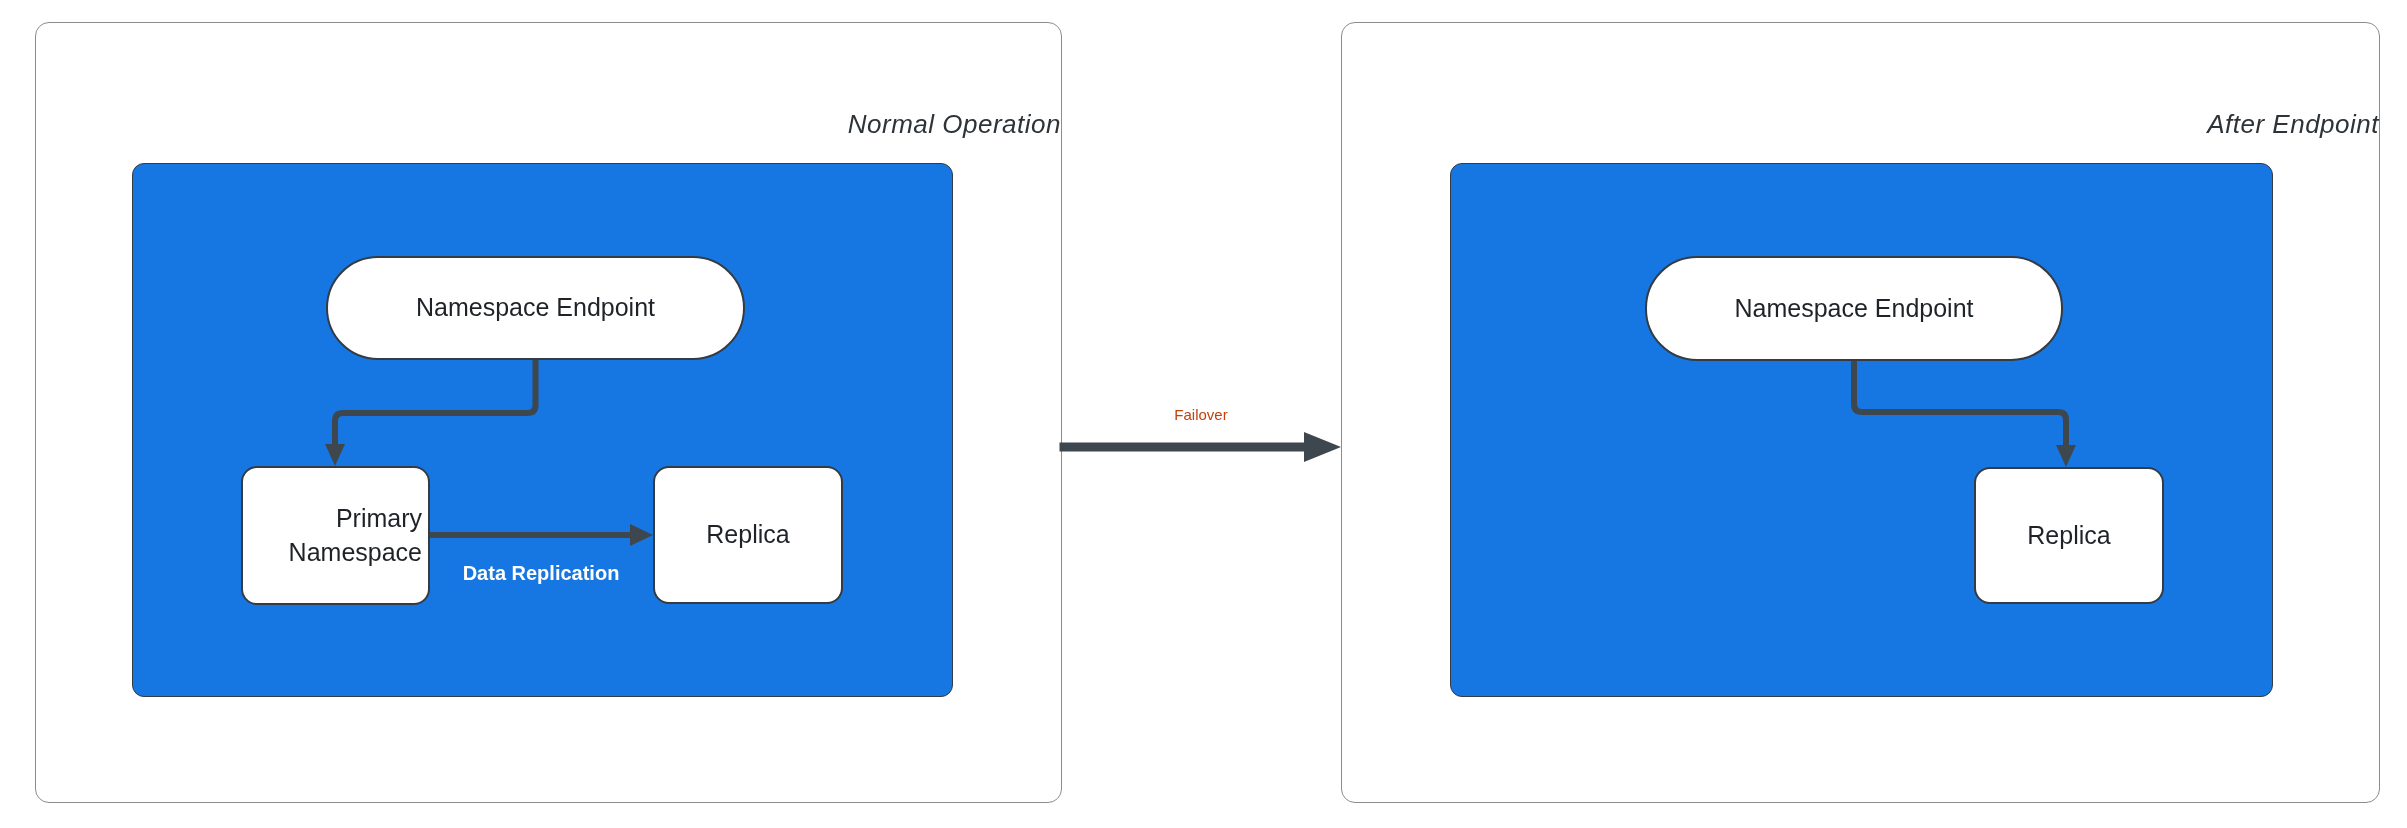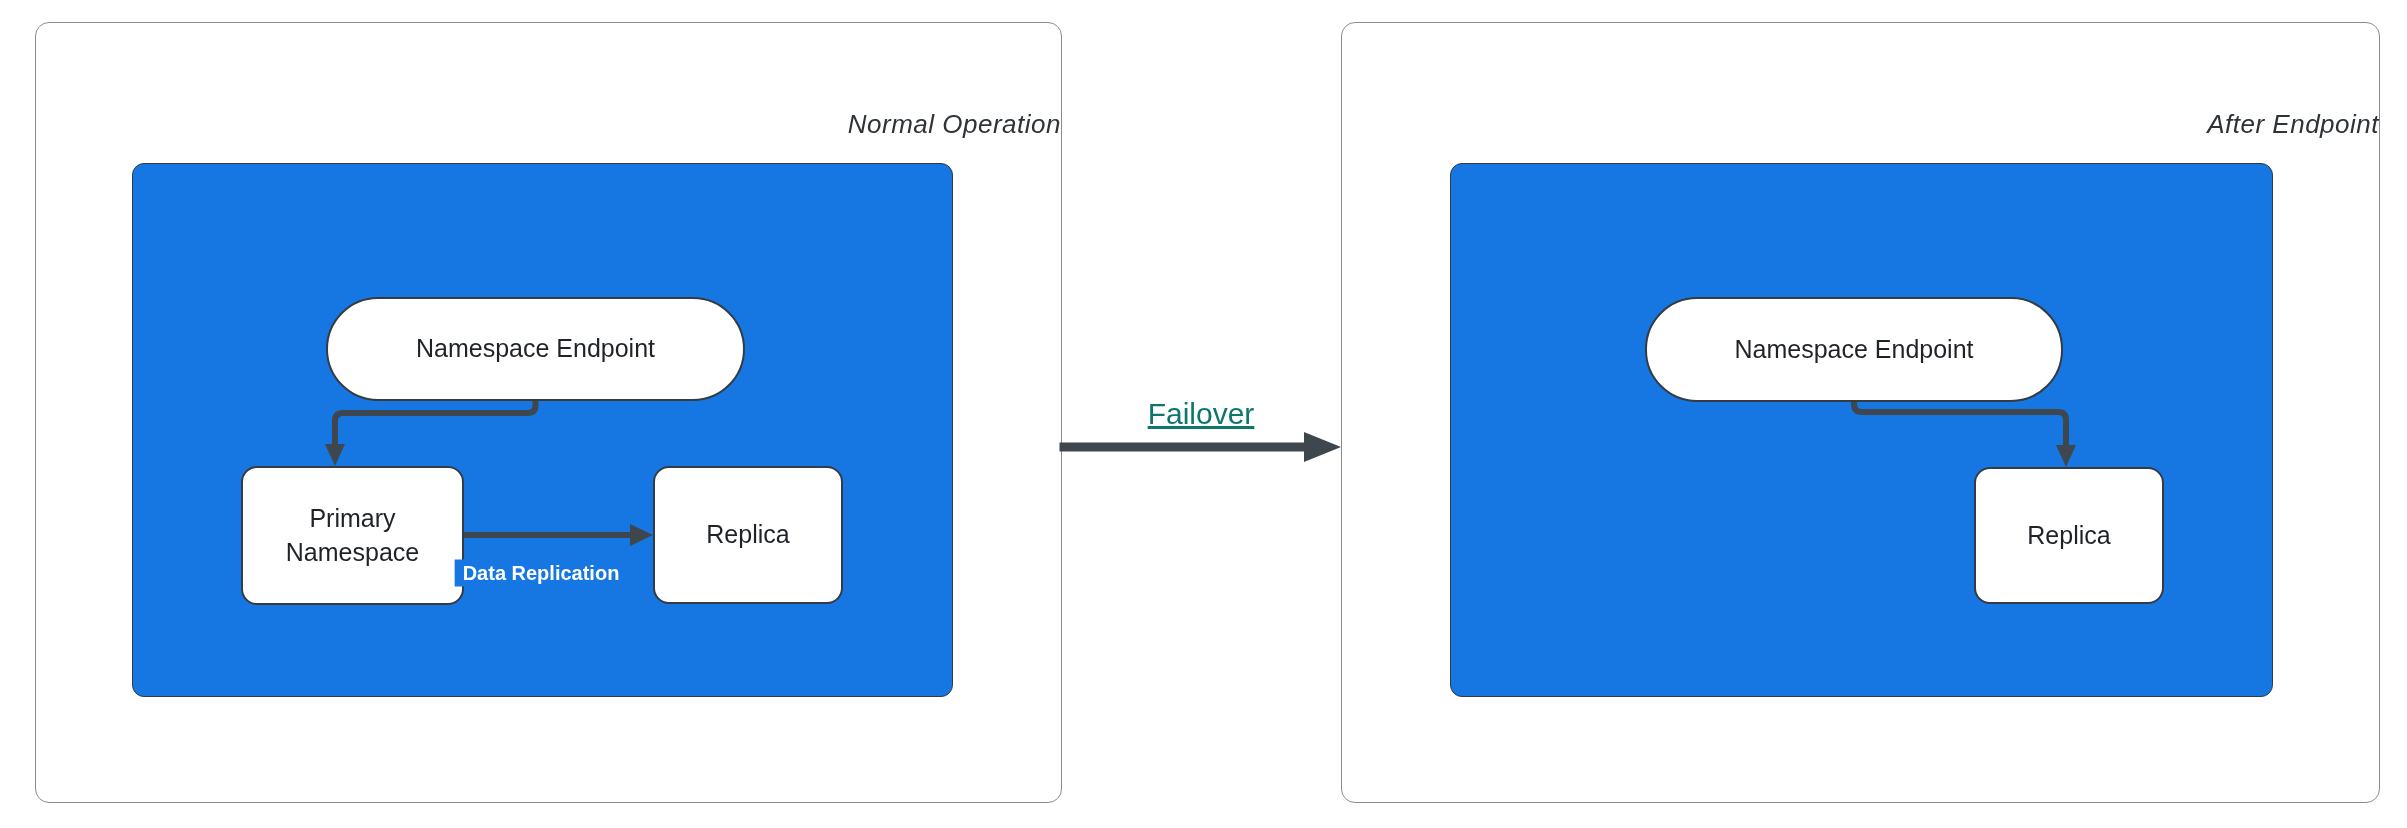--- a/index.html
+++ b/index.html
@@ -46,21 +46,21 @@
     justify-content: center;
     text-align: center;
     box-sizing: border-box;
     background: #ffffff;
     border: 2px solid var(--node-border, #343b42);
     color: var(--node-text, #1f2328);
     font-size: 25px;
     line-height: 1.35;
     z-index: 3;
   }
-  .node.pill { border-radius: 52px; margin-top: 41px; }
+  .node.pill { border-radius: 52px; }
   .node.box  { border-radius: 16px; padding: 6px; }
   .node.recovering {
     background: var(--recovering-fill, #e3e4e7);
     border-color: var(--recovering-border, #40474e);
     color: var(--recovering-text, #636a71);
     font-style: italic;
   }
   .edges {
     position: absolute;
     left: 0; top: 0;
@@ -84,24 +84,23 @@
     font-weight: bold;
     font-size: 20px;
     padding: 2px 8px;
     white-space: nowrap;
     margin-top: 38px;
   }
   .flow-label {
     position: absolute;
     z-index: 4;
     transform: translate(-50%, -50%);
-    color: #0f766e;
-    font-size: 30px;
+    color: #c2410c;
+    font-size: 15px;
     white-space: nowrap;
-    text-decoration: underline;
   }
 </style>
 </head>
 <body>
 
 <div class="canvas">
 
   <div class="panel" style="left:35px; top:22px; width:1027px; height:781px;">
     <div class="panel-title">Normal Operation</div>
   </div>
@@ -128,21 +127,21 @@
     </g>
     <g>
       <path d="M 1854 362 L 1854 404 Q 1854 412 1862 412 L 2058 412 Q 2066 412 2066 420 L 2066 446"></path>
       <polygon points="2066,467 2056,445 2076,445"></polygon>
     </g>
   </svg>
 
   <div class="node pill" style="left:326px; top:256px; width:419px; height:104px;">
     <span>Namespace Endpoint</span>
   </div>
-  <div class="node box" style="left:241px; top:466px; width:223px; height:139px;">
+  <div class="node box" style="left:241px; top:466px; width:189px; height:139px;text-align:right;">
     <span>Primary Namespace</span>
   </div>
   <div class="node box" style="left:653px; top:466px; width:190px; height:138px;">
     <span>Replica</span>
   </div>
   <div class="edge-label" style="left:541px; top:535px;">Data Replication</div>
 
   <div class="flow-label" style="left:1201px; top:414px;">Failover</div>
 
   <div class="node pill" style="left:1645px; top:256px; width:418px; height:105px;">

